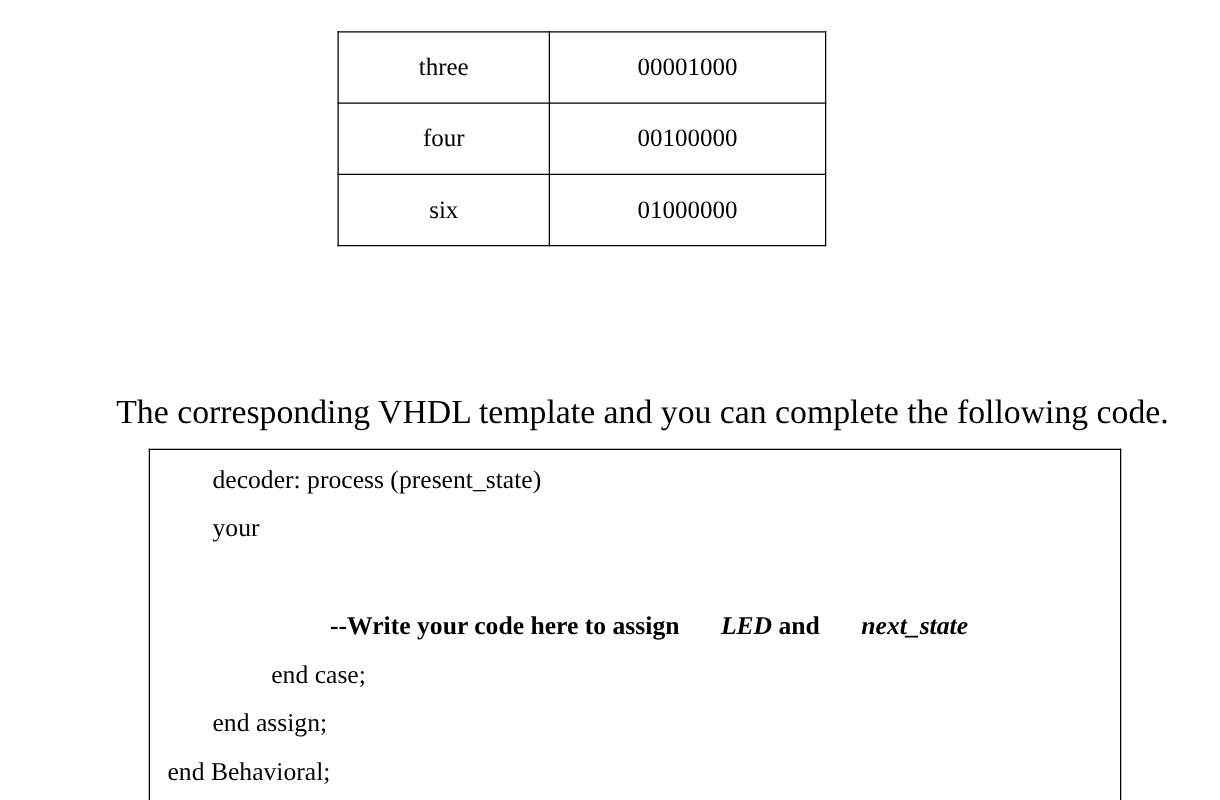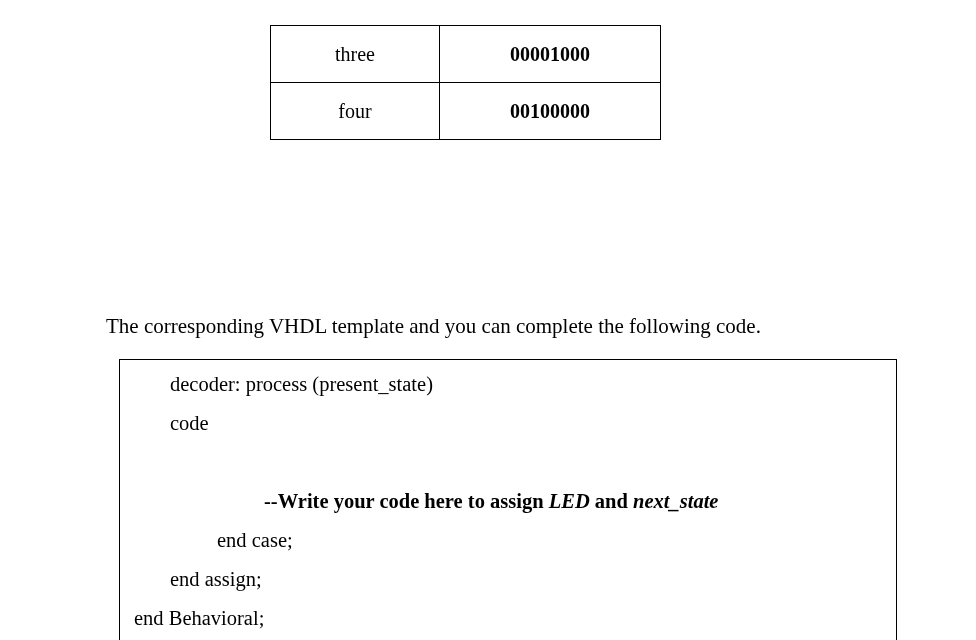--- a/index.html
+++ b/index.html
@@ -28,28 +28,28 @@
   .state-table td {
     border: 1.4px solid #000000;
     height: 56px;
     text-align: center;
     vertical-align: middle;
     font-size: 20px;
     line-height: 1.1;
     padding: 0;
   }
   .state-table td.col-name { width: 168px; }
-  .state-table td.col-code { width: 220px; font-weight: bold; }
+  .state-table td.col-code { width: 220px; }
 
   
   .lead-paragraph {
     position: absolute;
-    left: 106px;
+    left: 93px;
     top: 313px;
-    font-size: 21px;
+    font-size: 27px;
     line-height: 1.25;
     white-space: nowrap;
   }
 
   
   .code-box {
     position: absolute;
     left: 119px;
     top: 359px;
     width: 778px;
@@ -79,45 +79,50 @@
   .code-line.row-4 { top: 169px; }
   .code-line.row-5 { top: 208px; }
   .code-line.row-6 { top: 247px; }
 
   .code-line.emphasis {
     font-weight: bold;
   }
   .ident-italic {
     font-style: italic;
     font-weight: bold;
+    margin-left: 28px;
   }
 </style>
 </head>
 <body>
 
 <table class="state-table">
   <tbody>
     <tr>
       <td class="col-name">three</td>
       <td class="col-code">00001000</td>
     </tr>
     <tr>
       <td class="col-name">four</td>
       <td class="col-code">00100000</td>
     </tr>
+    <tr>
+      <td class="col-name">six</td>
+      <td class="col-code">01000000</td>
+    </tr>
   </tbody>
 </table>
 
 <div class="lead-paragraph">The corresponding VHDL template and you can complete the following code.</div>
 
 <div class="code-box">
 
   <div class="code-line lvl-1 row-0">decoder: process (present_state)</div>
 
-  <div class="code-line lvl-1 row-1">code</div>
+  <div class="code-line lvl-1 row-1">your</div>
 
 
   <div class="code-line lvl-3 row-3 emphasis"><span>--Write your code here to assign </span><span class="ident-italic">LED</span><span> and </span><span class="ident-italic">next_state</span></div>
 
   <div class="code-line lvl-2 row-4">end case;</div>
 
   <div class="code-line lvl-1 row-5">end assign;</div>
 
   <div class="code-line lvl-0 row-6">end Behavioral;</div>
 

